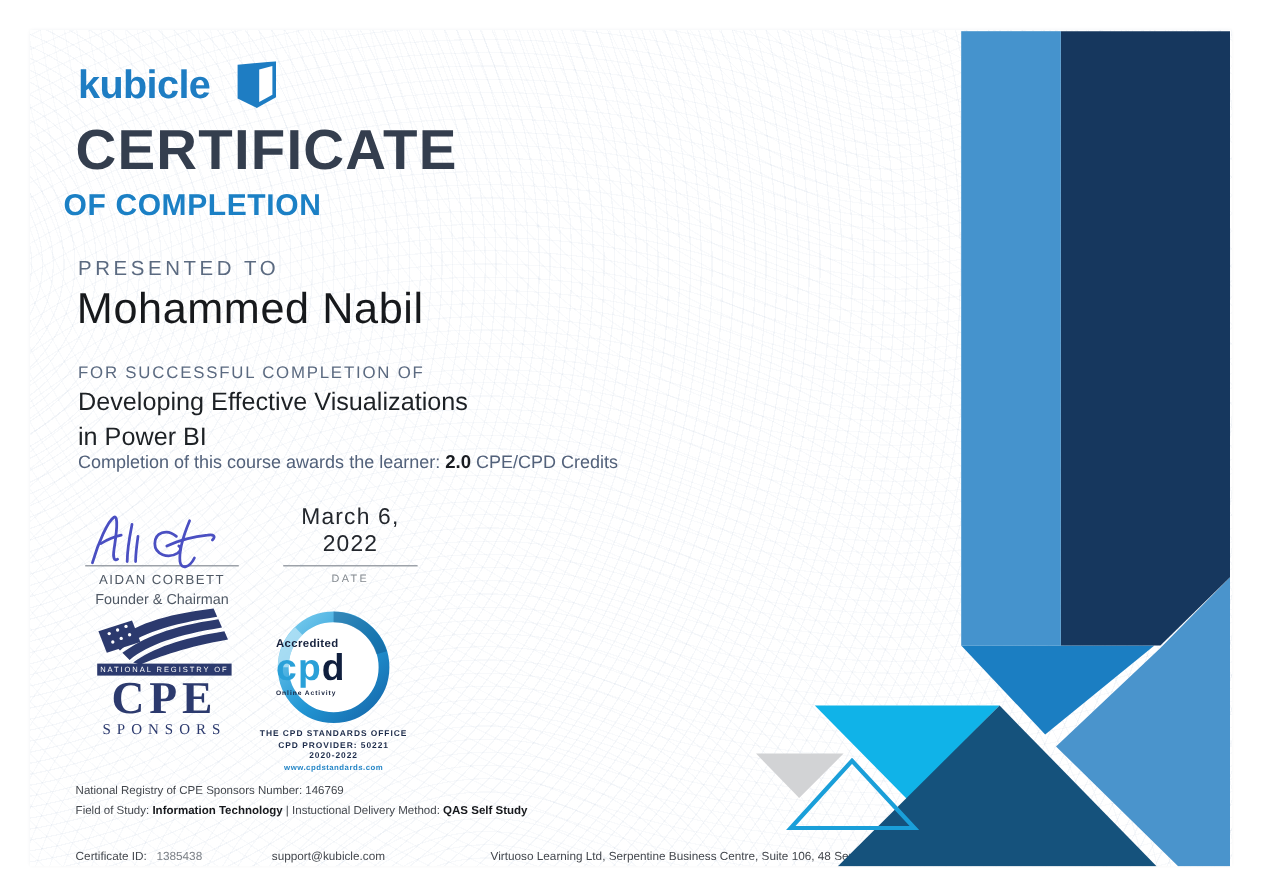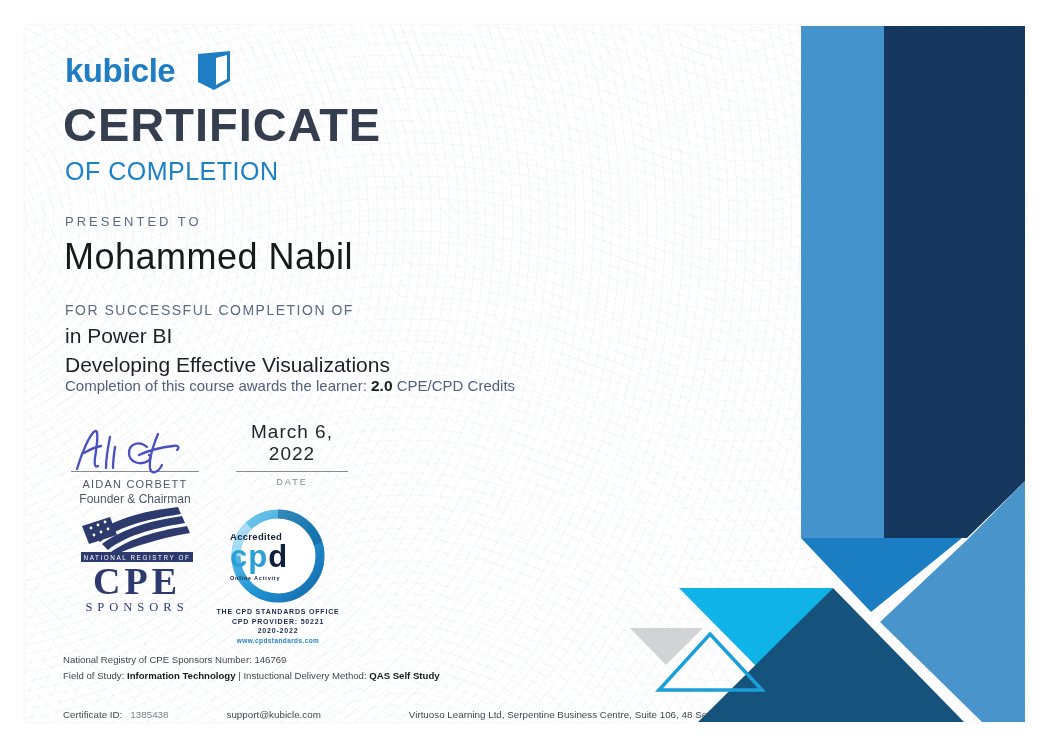--- a/index.html
+++ b/index.html
@@ -15,22 +15,22 @@
   }
   .layer { position:absolute; z-index:1; }
   .deco-svg { position:absolute; inset:0; width:1002px; height:697px; z-index:2; pointer-events:none; }
 
   
   .logo { left:40px; top:26px; display:flex; align-items:center; gap:22px; }
   .logo-text { font-size:33px; font-weight:bold; color:#1e7dc3; letter-spacing:-0.5px; }
 
   
   .h-cert { left:38px; top:72px; font-size:47px; font-weight:bold; color:#343e4e; letter-spacing:1px; }
-  .h-of { left:40px; top:132px; font-size:25px; font-weight:normal; color:#1b80c5; letter-spacing:0.5px; }
-  .lbl { color:#5b6a80; letter-spacing:3px; font-size:13px; }
+  .h-of { left:28px; top:132px; font-size:25px; font-weight:bold; color:#1b80c5; letter-spacing:0.5px; }
+  .lbl { color:#5b6a80; letter-spacing:3px; font-size:17px; }
   .presented { left:40px; top:189px; }
   .recipient { left:39px; top:211px; font-size:36px; color:#17191c; letter-spacing:0.5px; }
   .forlabel { left:40px; top:277px; letter-spacing:1.5px; font-size:14px; }
   .course { left:40px; top:296px; font-size:21px; color:#1d2125; line-height:29px; }
   .credits { left:40px; top:352px; font-size:15px; color:#52617a; }
   .credits b { color:#181b20; font-size:15.5px; }
 
   
   .sigblock { left:40px; top:400px; width:140px; text-align:center; }
   .sig-svg { display:block; margin:0 auto -4px auto; }
@@ -98,22 +98,22 @@
     </div>
 
     <div class="layer h-cert">CERTIFICATE</div>
     <div class="layer h-of">OF COMPLETION</div>
 
     <div class="layer lbl presented">PRESENTED TO</div>
     <div class="layer lbl forlabel">FOR SUCCESSFUL COMPLETION OF</div>
 
     <div class="layer recipient">Mohammed Nabil</div>
     <div class="layer course">
+      <div>Developing Effective Visualizations</div>
       <div>in Power BI</div>
-      <div>Developing Effective Visualizations</div>
     </div>
 
     <div class="layer credits">
       <span>Completion of this course awards the learner: </span><b>2.0</b><span> CPE/CPD Credits</span>
     </div>
 
     <div class="layer sigblock">
       <svg class="sig-svg" width="128" height="50" viewBox="0 0 128 50" aria-hidden="true">
         <g fill="none" stroke="#4a4fc2" stroke-width="2.3" stroke-linecap="round">
           <path d="M6,44 C11,27 19,9 24,6 C28,4 26,20 24,33 C23,39 24,43 27,41"></path>

